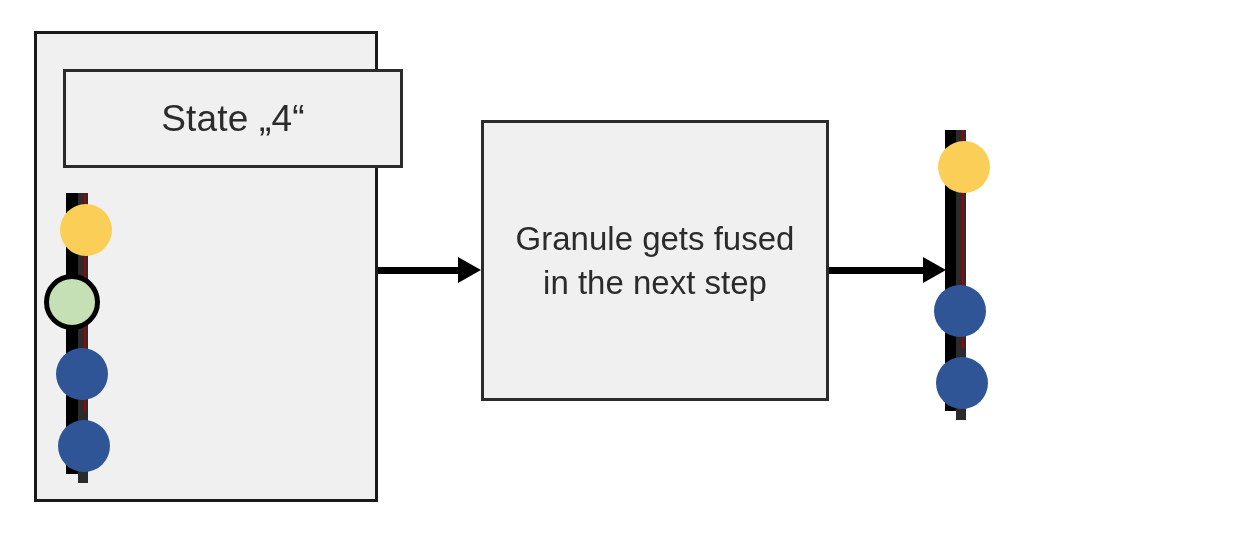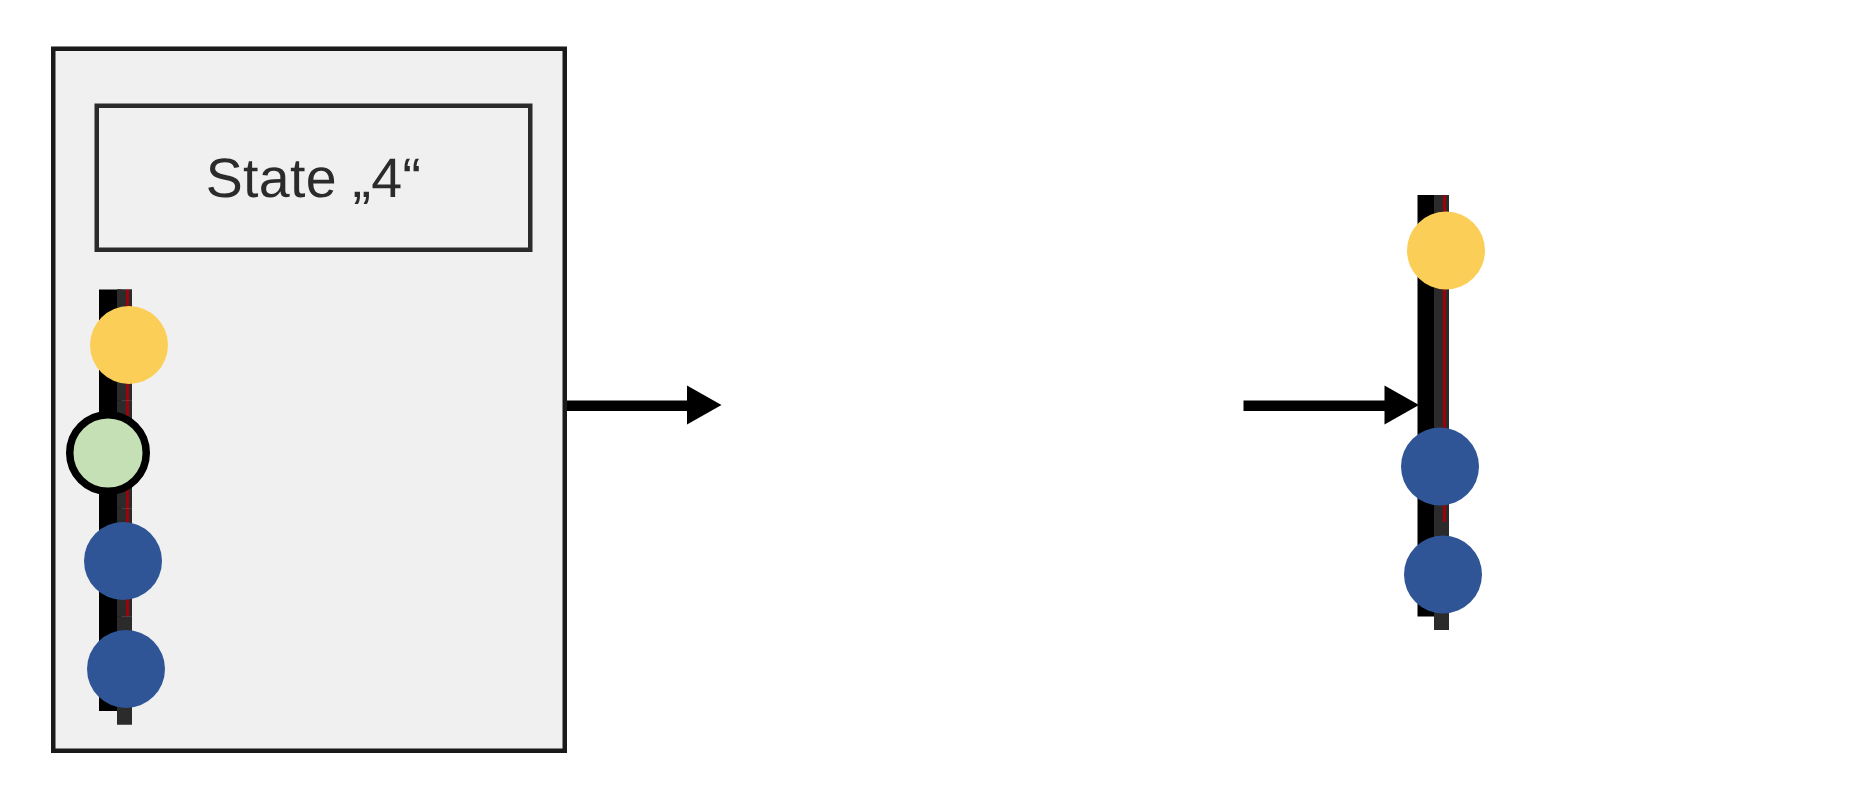--- a/index.html
+++ b/index.html
@@ -32,21 +32,21 @@
     height: 471px;
     background: #F0F0F0;
     border: 3px solid #1a1a1a;
     box-sizing: border-box;
   }
 
   .state-title-box {
     position: absolute;
     left: 26px;
     top: 35px;
-    width: 292px;
+    width: 340px;
     height: 99px;
     background: #F0F0F0;
     border: 3px solid #2b2b2b;
     box-sizing: border-box;
     display: flex;
     align-items: center;
     justify-content: center;
   }
   .state-title-text {
     font-size: 37px;
@@ -219,20 +219,23 @@
       </table>
     </div>
 
   </div>
 
   <div class="arrow" id="arrow-1">
     <span class="shaft"></span>
     <span class="head"></span>
   </div>
 
+  <div class="process-box">
+    <span class="process-text">Granule gets fused in the next step</span>
+  </div>
 
   <div class="arrow" id="arrow-2">
     <span class="shaft"></span>
     <span class="head"></span>
   </div>
 
   <div class="grid-wrap grid-right" style="left:945px; top:130px;">
     <div class="grid-bar"></div>
     <table class="grid-table">
       <tbody>

